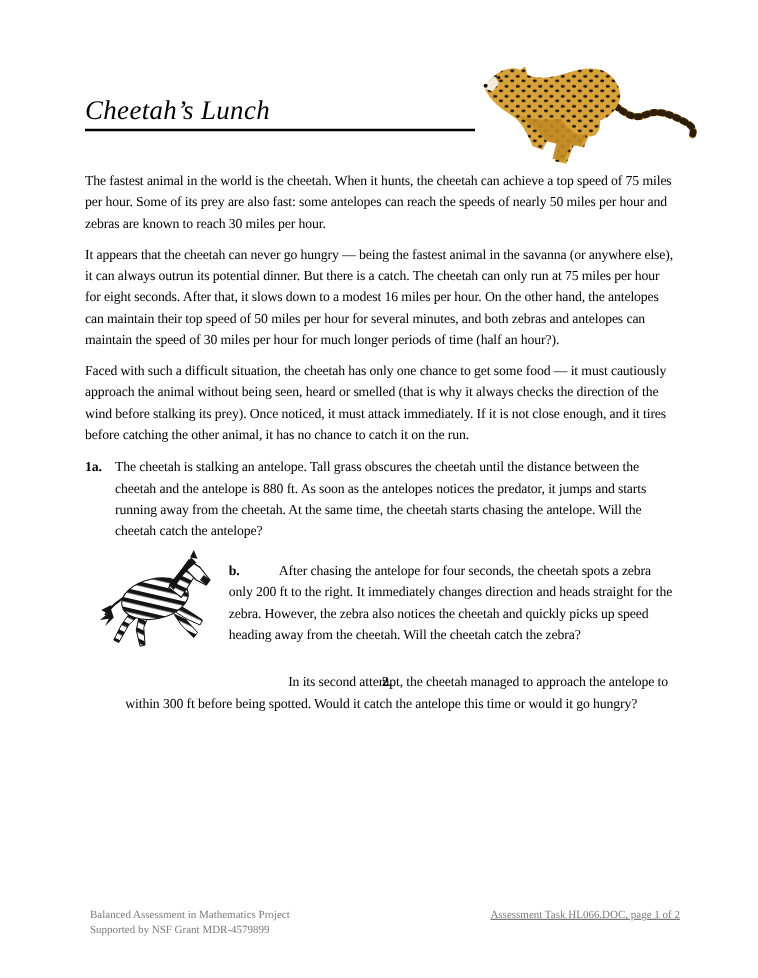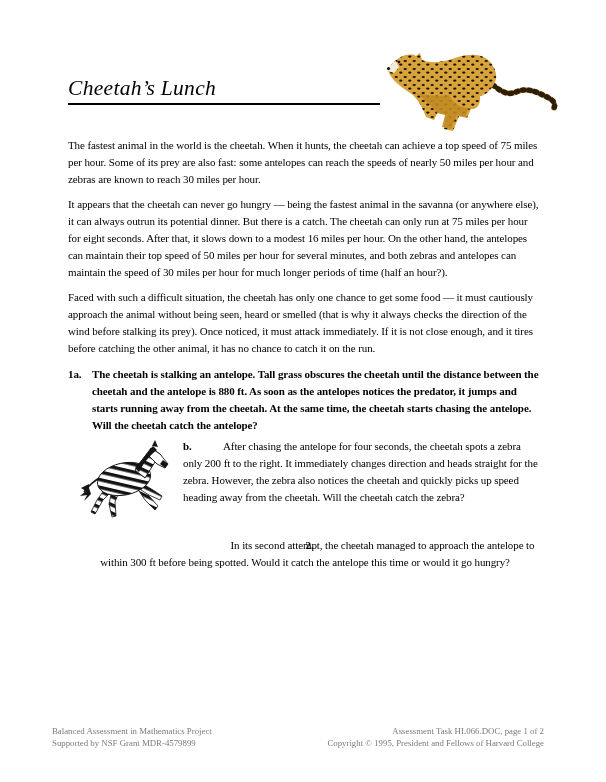--- a/index.html
+++ b/index.html
@@ -40,38 +40,38 @@
     height: 85px;
   }
   p.body-par, .q, .qb-row, .q2 {
     font-size: 11px;
     line-height: 17px;
     letter-spacing: -0.1px;
   }
   p.body-par { margin: 0 0 8px 0; }
   .q { display: flex; margin: 9px 0 4px 0; }
   .q .qlabel { flex: 0 0 24px; font-weight: bold; }
-  .q .qtext { flex: 1; font-weight: bold; }
-  .qb-row { display: flex; margin: 0 0 10px 0; }
+  .q .qtext { flex: 1; }
+  .qb-row { display: flex; margin: 0 0 10px 0; align-items: center; }
   .zebra-col { flex: 0 0 115px; padding-left: 11px; box-sizing: border-box; }
   .qb-text { flex: 1; }
   .inline-label { display: inline-block; width: 40px; font-weight: bold; }
   .q2 { margin: 0; text-indent: 115px; text-align: center; }
   .footer {
     position: absolute;
-    left: 52px;
+    left: 72px;
     right: 62px;
     top: 726px;
     display: flex;
     justify-content: space-between;
     font-size: 8.8px;
     line-height: 11.5px;
     color: #7b7b7b;
   }
-  .footer .right { text-align: right; }
+  .footer .right { text-align: right; text-decoration: underline; }
 </style>
 </head>
 <body>
 
 <div class="page">
 
   <div class="cheetah-img">
     <svg viewBox="0 0 175 85" width="175" height="85">
       <defs>
         <pattern id="cspots" width="9" height="8" patternUnits="userSpaceOnUse">
@@ -161,17 +161,16 @@
     </p>
   </div>
 
   <div class="footer">
     <div class="left">
       <div>Balanced Assessment in Mathematics Project</div>
       <div>Supported by NSF Grant MDR-4579899</div>
     </div>
     <div class="right">
       <div>Assessment Task HL066.DOC, page 1 of 2</div>
-      <div>Copyright © 1995, President and Fellows of Harvard College</div>
     </div>
   </div>
 
 </div>
 
 </body></html>

